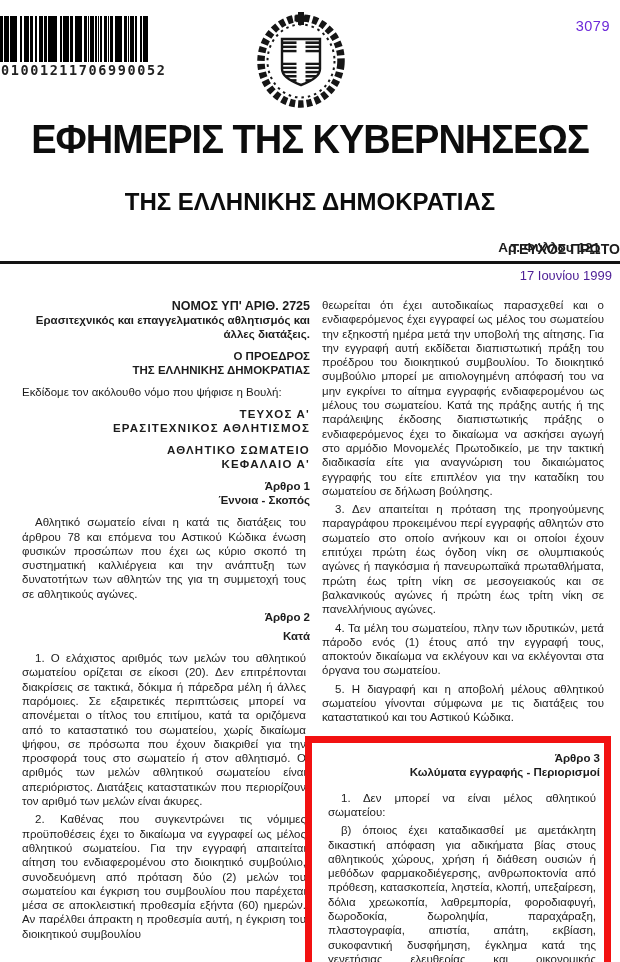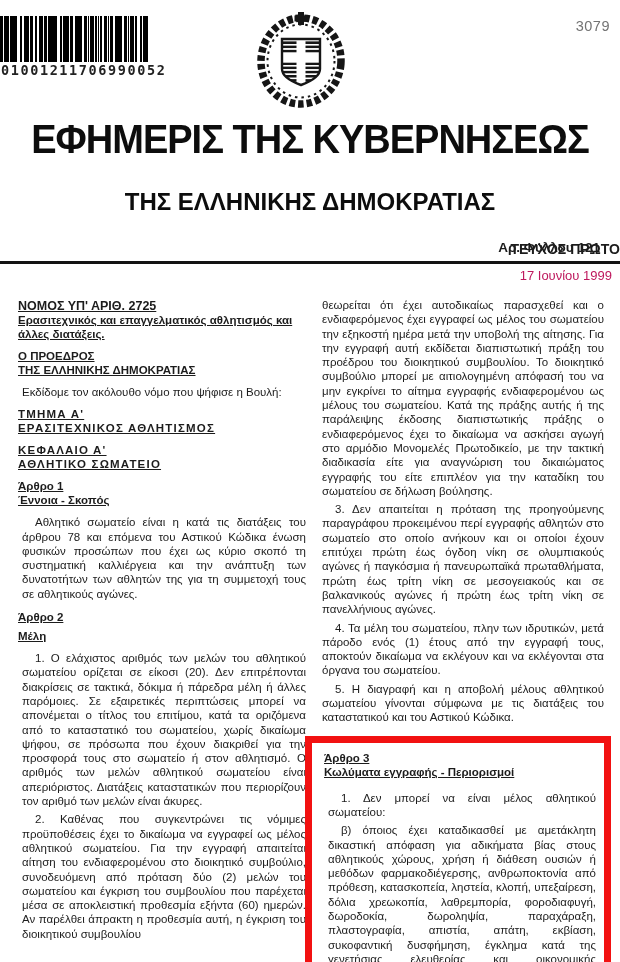--- a/index.html
+++ b/index.html
@@ -16,21 +16,21 @@
       repeating-linear-gradient(90deg,#000 0 1px,rgba(0,0,0,0) 1px 7px),
       repeating-linear-gradient(90deg,#000 0 3px,rgba(0,0,0,0) 3px 13px),
       repeating-linear-gradient(90deg,#000 0 1px,rgba(0,0,0,0) 1px 4px);
   }
   .barcode-digits{
     position:absolute;left:1px;top:62px;width:140px;
     font-family:"DejaVu Sans Mono", monospace;
     font-size:13.5px;letter-spacing:1.6px;font-weight:bold;color:#222;
   }
   .page-number{
-    position:absolute;right:10px;top:18px;font-size:14.5px;color:#737373;
+    position:absolute;right:10px;top:18px;font-size:14.5px;color:#6d28d9;
     letter-spacing:.5px;
   }
   .emblem{position:absolute;left:256px;top:12px;}
   
   .masthead-title{
     position:absolute;left:0;right:0;top:118px;text-align:center;
     font-size:38px;font-weight:bold;letter-spacing:-1px;color:#0d0d0d;
     transform:scaleY(1.05);
   }
   .masthead-subtitle{
@@ -38,27 +38,27 @@
     font-size:24px;font-weight:bold;letter-spacing:0;color:#0d0d0d;
   }
   .issue-type{
     position:absolute;left:0;right:0;top:241px;text-align:right;
     font-size:14px;font-weight:bold;
   }
   .issue-number{
     position:absolute;right:20px;top:240px;font-size:13.5px;font-weight:bold;
   }
   .head-rule{position:absolute;left:0;top:261px;width:620px;height:3px;background:#131313;}
-  .issue-date{position:absolute;right:8px;top:268px;font-size:13px;color:#be185d;}
+  .issue-date{position:absolute;right:8px;top:268px;font-size:13px;color:#4c1d95;}
   
   .col{position:absolute;font-size:11.5px;line-height:14.3px;}
   .col-left{left:18px;top:299px;width:292px;}
   .col-right{left:318px;top:294px;width:290px;}
   .h{
-    text-align:left;font-weight:bold;margin:9px 0 5px 0;line-height:14px;text-decoration:underline;
+    text-align:right;font-weight:bold;margin:9px 0 5px 0;line-height:14px;
   }
   .h.tight{margin:0 0 0 0;}
   .h.sp{letter-spacing:1.2px;}
   .par{margin:4px;text-align:justify;}
   .par.indent{text-indent:13px;}
   .gap-s{height:4px;}
   .gap-m{height:8px;}
   
   .highlight-box{
     border:7px solid #f21111;
@@ -112,32 +112,32 @@
 
   <div class="col col-left">
     <div class="h tight" style="font-size:12.5px">ΝΟΜΟΣ ΥΠ' ΑΡΙΘ. 2725</div>
     <div class="h tight">Ερασιτεχνικός και επαγγελματικός αθλητισμός και άλλες διατάξεις.</div>
     <div class="gap-m"></div>
     <div class="h tight">Ο ΠΡΟΕΔΡΟΣ</div>
     <div class="h tight">ΤΗΣ ΕΛΛΗΝΙΚΗΣ ΔΗΜΟΚΡΑΤΙΑΣ</div>
     <div class="gap-s"></div>
     <p class="par">Εκδίδομε τον ακόλουθο νόμο που ψήφισε η Βουλή:</p>
     <div class="gap-s"></div>
-    <div class="h tight sp">ΤΜΗΜΑ Α'</div>
+    <div class="h tight sp">ΤΕΥΧΟΣ Α'</div>
     <div class="h tight sp">ΕΡΑΣΙΤΕΧΝΙΚΟΣ ΑΘΛΗΤΙΣΜΟΣ</div>
     <div class="gap-m"></div>
+    <div class="h tight sp">ΑΘΛΗΤΙΚΟ ΣΩΜΑΤΕΙΟ</div>
     <div class="h tight sp">ΚΕΦΑΛΑΙΟ Α'</div>
-    <div class="h tight sp">ΑΘΛΗΤΙΚΟ ΣΩΜΑΤΕΙΟ</div>
     <div class="gap-m"></div>
     <div class="h tight">Άρθρο 1</div>
     <div class="h tight">Έννοια - Σκοπός</div>
     <div class="gap-s"></div>
     <p class="par indent">Αθλητικό σωματείο είναι η κατά τις διατάξεις του άρθρου 78 και επόμενα του Αστικού Κώδικα ένωση φυσικών προσώπων που έχει ως κύριο σκοπό τη συστηματική καλλιέργεια και την ανάπτυξη των δυνατοτήτων των αθλητών της για τη συμμετοχή τους σε αθλητικούς αγώνες.</p>
     <div class="h">Άρθρο 2</div>
-    <div class="h tight">Μέλη</div>
+    <div class="h tight">Κατά</div>
     <div class="gap-s"></div>
     <p class="par indent">1. Ο ελάχιστος αριθμός των μελών του αθλητικού σωματείου ορίζεται σε είκοσι (20). Δεν επιτρέπονται διακρίσεις σε τακτικά, δόκιμα ή πάρεδρα μέλη ή άλλες παρόμοιες. Σε εξαιρετικές περιπτώσεις μπορεί να απονέμεται ο τίτλος του επιτίμου, κατά τα οριζόμενα από το καταστατικό του σωματείου, χωρίς δικαίωμα ψήφου, σε πρόσωπα που έχουν διακριθεί για την προσφορά τους στο σωματείο ή στον αθλητισμό. Ο αριθμός των μελών αθλητικού σωματείου είναι απεριόριστος. Διατάξεις καταστατικών που περιορίζουν τον αριθμό των μελών είναι άκυρες.</p>
     <p class="par indent">2. Καθένας που συγκεντρώνει τις νόμιμες προϋποθέσεις έχει το δικαίωμα να εγγραφεί ως μέλος αθλητικού σωματείου. Για την εγγραφή απαιτείται αίτηση του ενδιαφερομένου στο διοικητικό συμβούλιο, συνοδευόμενη από πρόταση δύο (2) μελών του σωματείου και έγκριση του συμβουλίου που παρέχεται μέσα σε αποκλειστική προθεσμία εξήντα (60) ημερών. Αν παρέλθει άπρακτη η προθεσμία αυτή, η έγκριση του διοικητικού συμβουλίου</p>
   </div>
 
   <div class="col col-right">
     <p class="par">θεωρείται ότι έχει αυτοδικαίως παρασχεθεί και ο ενδιαφερόμενος έχει εγγραφεί ως μέλος του σωματείου την εξηκοστή ημέρα μετά την υποβολή της αίτησης. Για την εγγραφή αυτή εκδίδεται διαπιστωτική πράξη του προέδρου του διοικητικού συμβουλίου. Το διοικητικό συμβούλιο μπορεί με αιτιολογημένη απόφασή του να μην εγκρίνει το αίτημα εγγραφής ενδιαφερομένου ως μέλους του σωματείου. Κατά της πράξης αυτής ή της παράλειψης έκδοσης διαπιστωτικής πράξης ο ενδιαφερόμενος έχει το δικαίωμα να ασκήσει αγωγή στο αρμόδιο Μονομελές Πρωτοδικείο, με την τακτική διαδικασία είτε για αναγνώριση του δικαιώματος εγγραφής του είτε επιπλέον για την καταδίκη του σωματείου σε δήλωση βούλησης.</p>
     <p class="par indent">3. Δεν απαιτείται η πρόταση της προηγούμενης παραγράφου προκειμένου περί εγγραφής αθλητών στο σωματείο στο οποίο ανήκουν και οι οποίοι έχουν επιτύχει πρώτη έως όγδοη νίκη σε ολυμπιακούς αγώνες ή παγκόσμια ή πανευρωπαϊκά πρωταθλήματα, πρώτη έως τρίτη νίκη σε μεσογειακούς και σε βαλκανικούς αγώνες ή πρώτη έως τρίτη νίκη σε πανελλήνιους αγώνες.</p>
     <p class="par indent">4. Τα μέλη του σωματείου, πλην των ιδρυτικών, μετά πάροδο ενός (1) έτους από την εγγραφή τους, αποκτούν δικαίωμα να εκλέγουν και να εκλέγονται στα όργανα του σωματείου.</p>
     <p class="par indent">5. Η διαγραφή και η αποβολή μέλους αθλητικού σωματείου γίνονται σύμφωνα με τις διατάξεις του καταστατικού και του Αστικού Κώδικα.</p>

